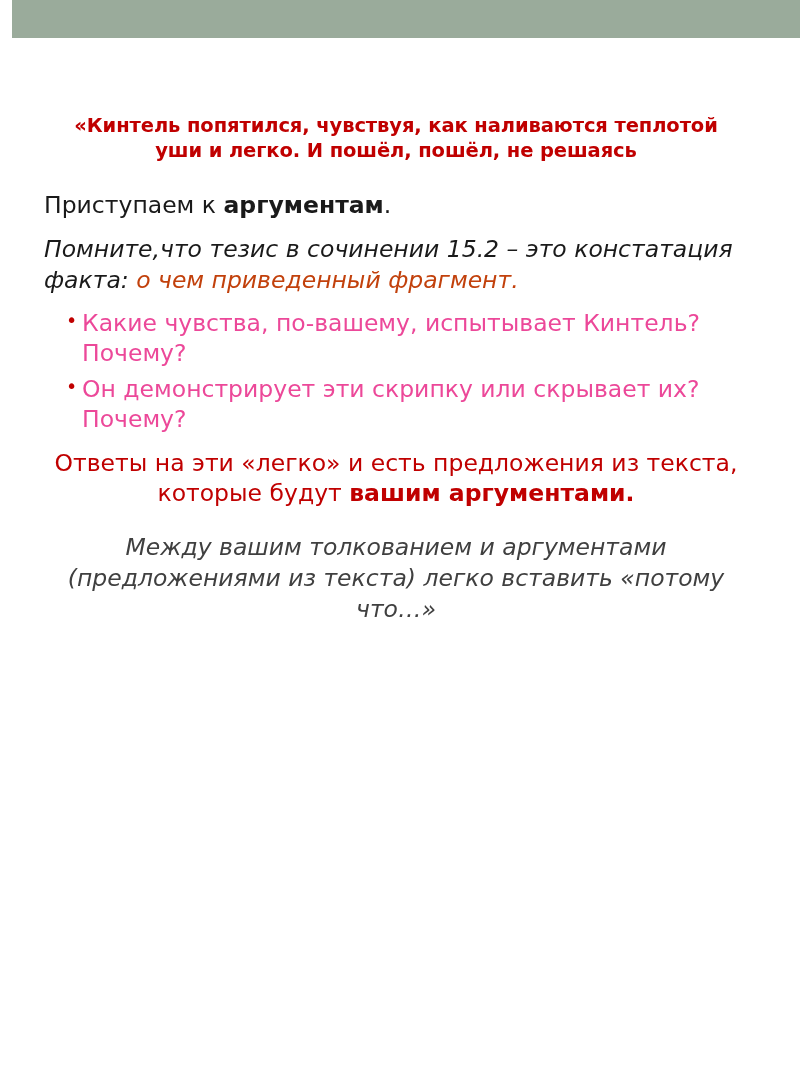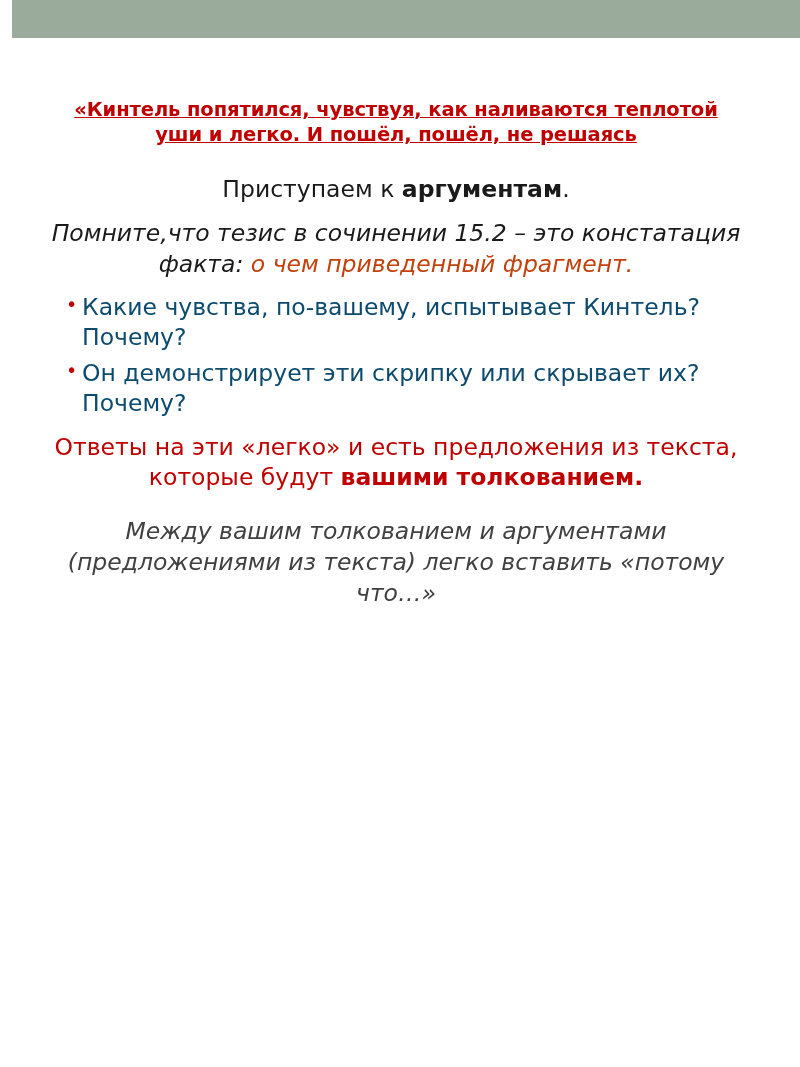--- a/index.html
+++ b/index.html
@@ -40,43 +40,42 @@
     position: absolute;
     top: 38px;
     left: 0;
     width: 800px;
     padding: 0 52px 0 44px;
     box-sizing: border-box;
   }
 
   
   .quote {
-    margin-top: 60px;
+    margin-top: 76px;
     text-align: center;
     color: #c00000;
     font-weight: bold;
     font-size: 19.5px;
     line-height: 1.28;
     letter-spacing: -0.1px;
-    text-decoration: underline;
   }
   .quote .line {
     display: block;
   }
 
   
   .body-block {
     margin-top: 26px;
     color: #1a1a1a;
     font-size: 23.5px;
     line-height: 1.3;
   }
   .p {
     margin: 0 0 6px 0;
-    text-align: center;
+    text-align: left;
   }
   .p.sp {
     margin-top: 14px;
   }
   .bold-dark {
     color: #1a1a1a;
     font-weight: bold;
   }
   .italic {
     font-style: italic;
@@ -89,21 +88,21 @@
   
   ul.bullets {
     margin: 12px 0 0 0;
     padding: 0 0 0 22px;
     list-style: none;
   }
   ul.bullets li {
     position: relative;
     margin: 0 0 6px 0;
     padding-left: 16px;
-    color: #0c4a6e;
+    color: #ec4899;
     font-size: 23.5px;
     line-height: 1.28;
   }
   ul.bullets li::before {
     content: "•";
     position: absolute;
     left: 0;
     top: -1px;
     color: #c00000;
     font-size: 19px;
@@ -152,19 +151,19 @@
       <p class="p"><span>Приступаем к </span><span class="bold-dark">аргументам</span><span>.</span></p>
 
       <p class="p sp"><span class="italic">Помните,что тезис в сочинении 15.2 – это  констатация факта</span><span class="italic">: </span><span class="red-italic">о чем приведенный фрагмент.</span></p>
 
 
       <ul class="bullets">
         <li>Какие чувства, по-вашему, испытывает Кинтель? Почему?</li>
         <li>Он демонстрирует эти скрипку или скрывает их? Почему?</li>
       </ul>
 
-      <p class="conclusion"><span>Ответы на эти «легко» и есть предложения из текста, которые будут </span><span class="strong">вашими толкованием.</span></p>
+      <p class="conclusion"><span>Ответы на эти «легко» и есть предложения из текста, которые будут </span><span class="strong">вашим аргументами.</span></p>
 
       <p class="conclusion-italic">Между вашим толкованием и аргументами (предложениями из текста) легко вставить «потому что…»</p>
 
     </div>
   </div>
 </div>
 
 </body></html>

